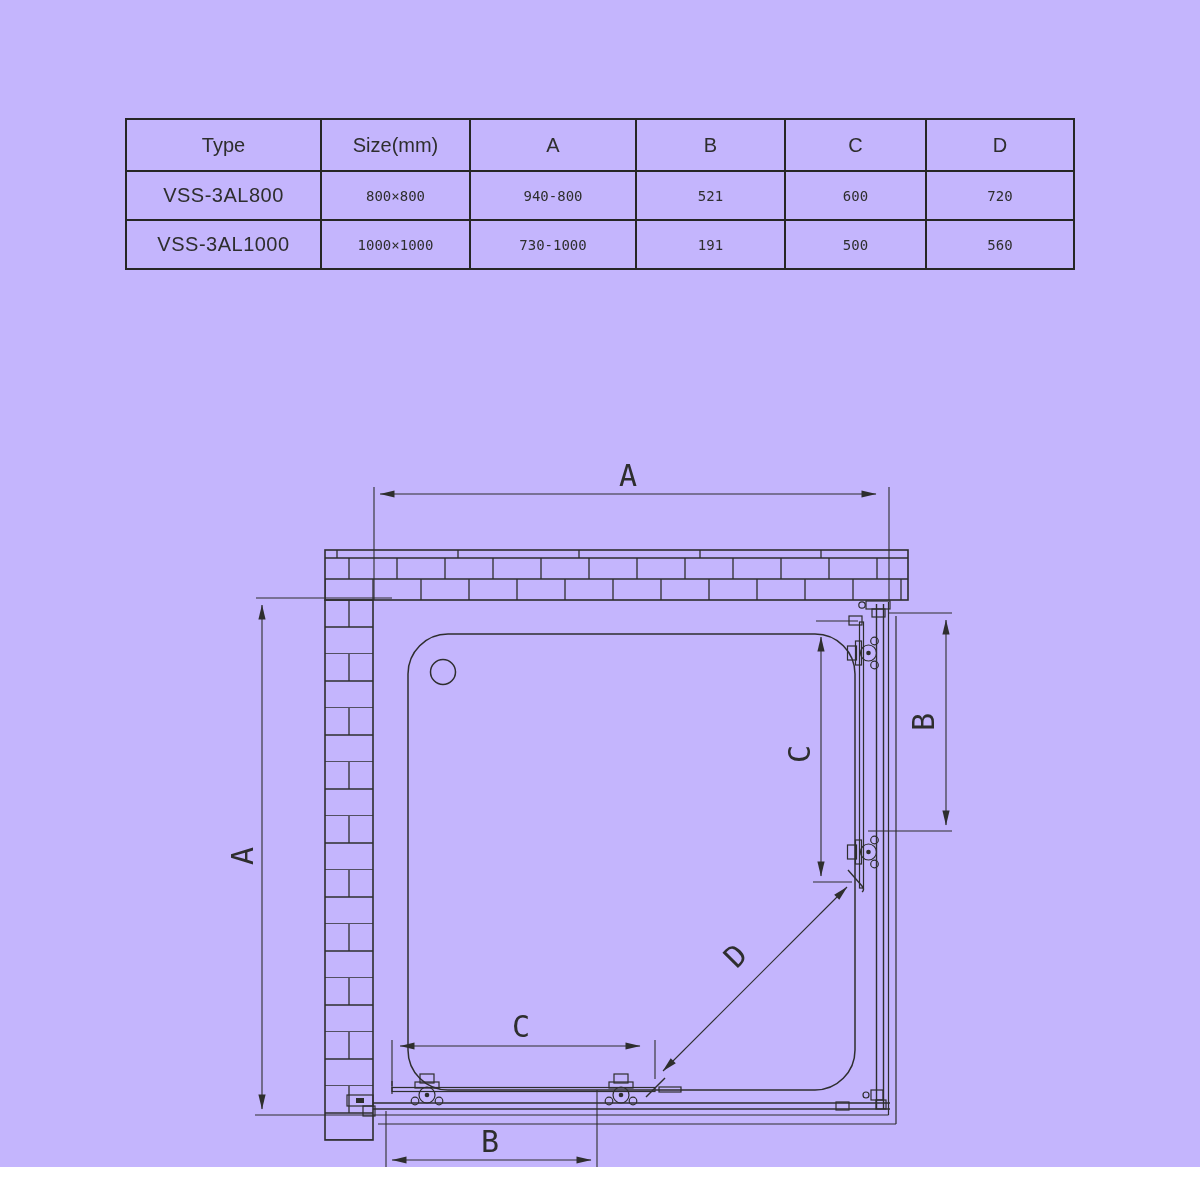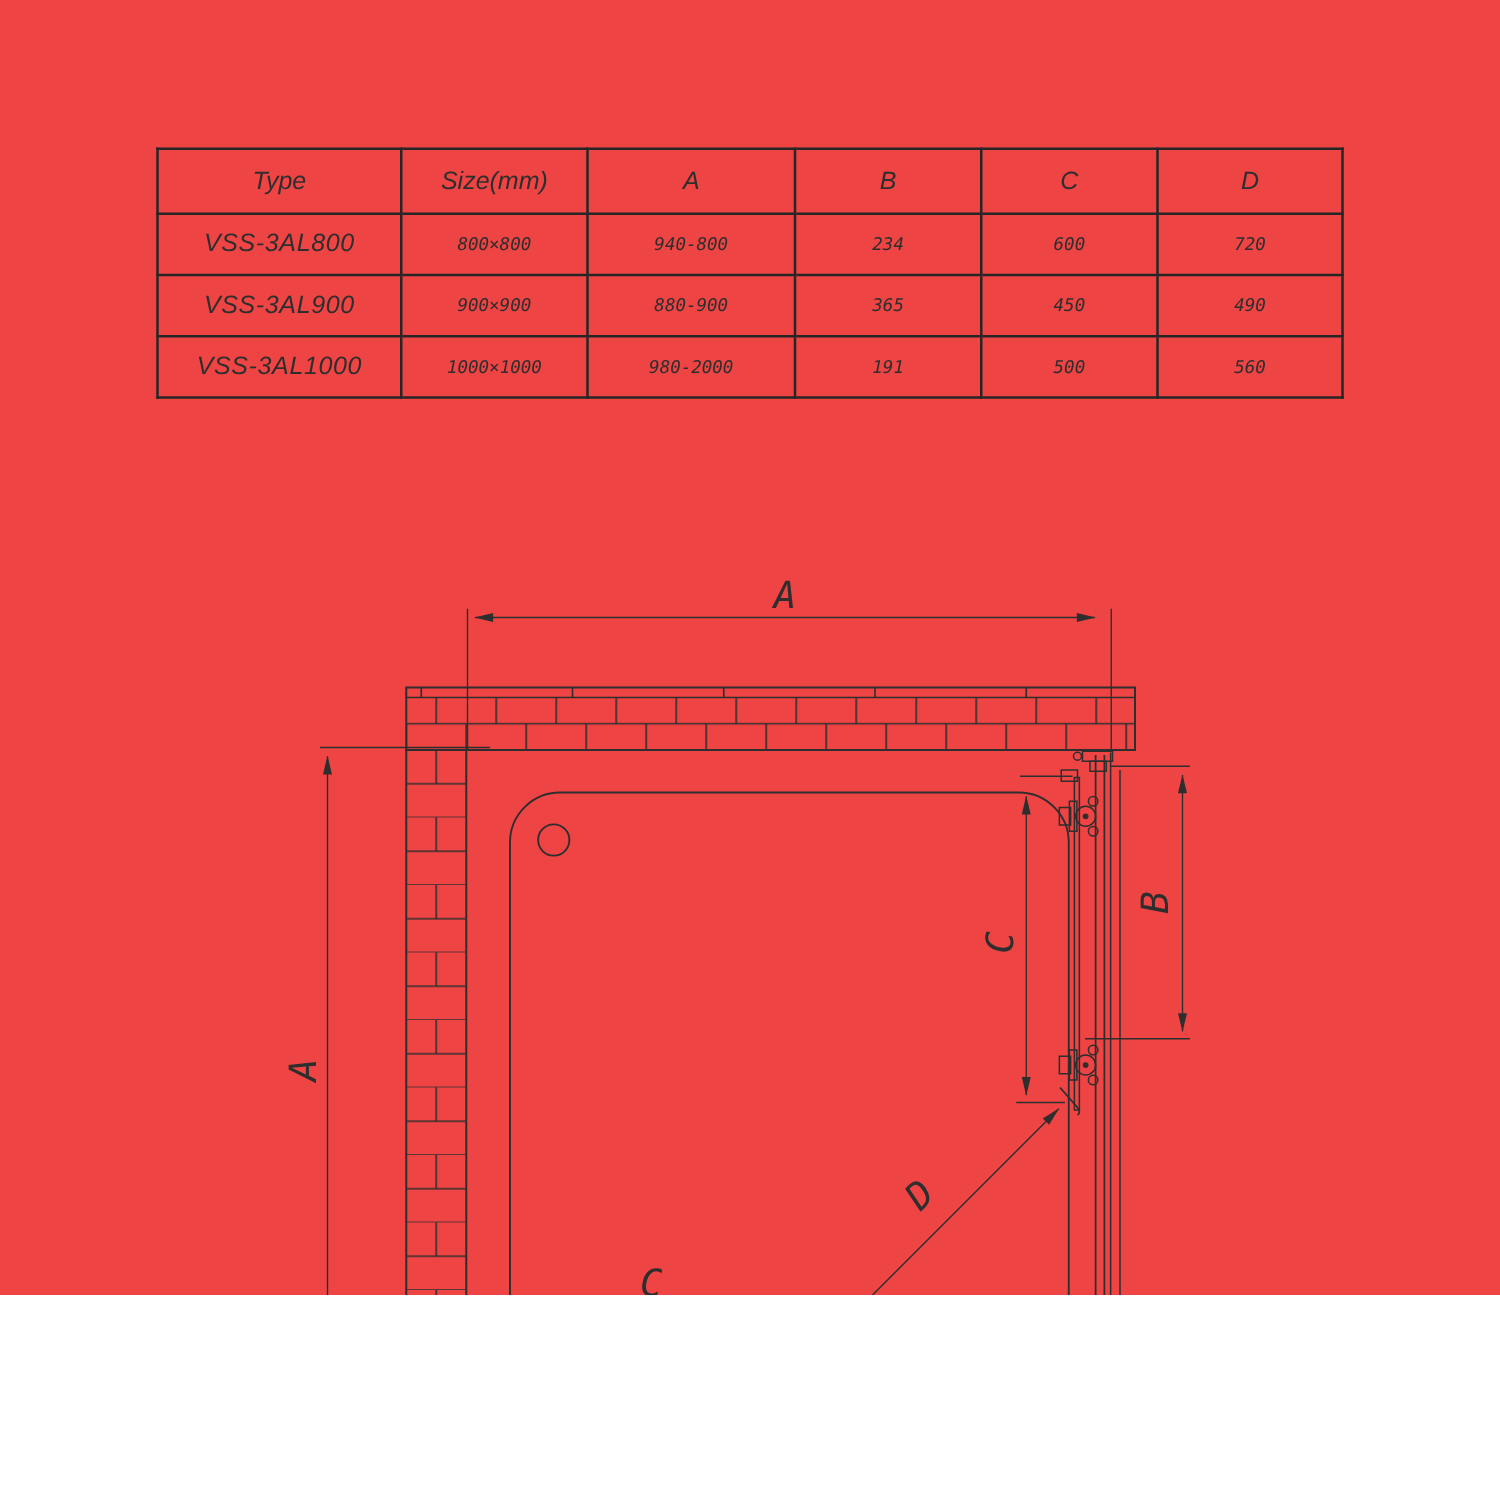--- a/index.html
+++ b/index.html
@@ -1,17 +1,17 @@
 <!DOCTYPE html>
 <html><head>
 <meta charset="utf-8">
 <style>
   html,body{margin:0;padding:0;background:#ffffff;}
-  .sheet{position:relative;width:1200px;height:1036px;background:#ef4444;overflow:hidden;
-         font-family:"Liberation Sans",sans-serif;font-style:italic;}
+  .sheet{position:relative;width:1200px;height:1167px;background:#c4b5fd;overflow:hidden;
+         font-family:"Liberation Sans",sans-serif;}
   .spec-table-wrap{position:absolute;left:125px;top:118px;width:948px;}
   table.spec{border-collapse:collapse;width:100%;table-layout:fixed;}
   table.spec th,table.spec td{border:2px solid #262626;text-align:center;vertical-align:middle;
          color:#2e2e2e;padding:0;overflow:hidden;white-space:nowrap;}
   table.spec th{height:50px;font-weight:400;font-size:20px;font-family:"Liberation Sans",sans-serif;}
   table.spec td{height:47px;margin-top:36px;}
   td.cell-type{font-size:20px;font-family:"Liberation Sans",sans-serif;letter-spacing:0.5px;}
   td.cell-cad{font-size:14px;font-family:"DejaVu Sans Mono",monospace;color:#333333;}
   svg.drawing{position:absolute;left:0;top:0;}
   .ln{stroke:#2e2e2e;fill:none;}
@@ -43,36 +43,28 @@
           <th>B</th>
           <th>C</th>
           <th>D</th>
         </tr>
       </thead>
       <tbody>
         <tr>
           <td class="cell-type">VSS-3AL800</td>
           <td class="cell-cad">800×800</td>
           <td class="cell-cad">940-800</td>
-          <td class="cell-cad">234</td>
+          <td class="cell-cad">521</td>
           <td class="cell-cad">600</td>
           <td class="cell-cad">720</td>
         </tr>
         <tr>
-          <td class="cell-type">VSS-3AL900</td>
-          <td class="cell-cad">900×900</td>
-          <td class="cell-cad">880-900</td>
-          <td class="cell-cad">365</td>
-          <td class="cell-cad">450</td>
-          <td class="cell-cad">490</td>
-        </tr>
-        <tr>
           <td class="cell-type">VSS-3AL1000</td>
           <td class="cell-cad">1000×1000</td>
-          <td class="cell-cad">980-2000</td>
+          <td class="cell-cad">730-1000</td>
           <td class="cell-cad">191</td>
           <td class="cell-cad">500</td>
           <td class="cell-cad">560</td>
         </tr>
       </tbody>
     </table>
   </div>
 
   <svg class="drawing" width="1200" height="1200" viewBox="0 0 1200 1200">
     <defs>

